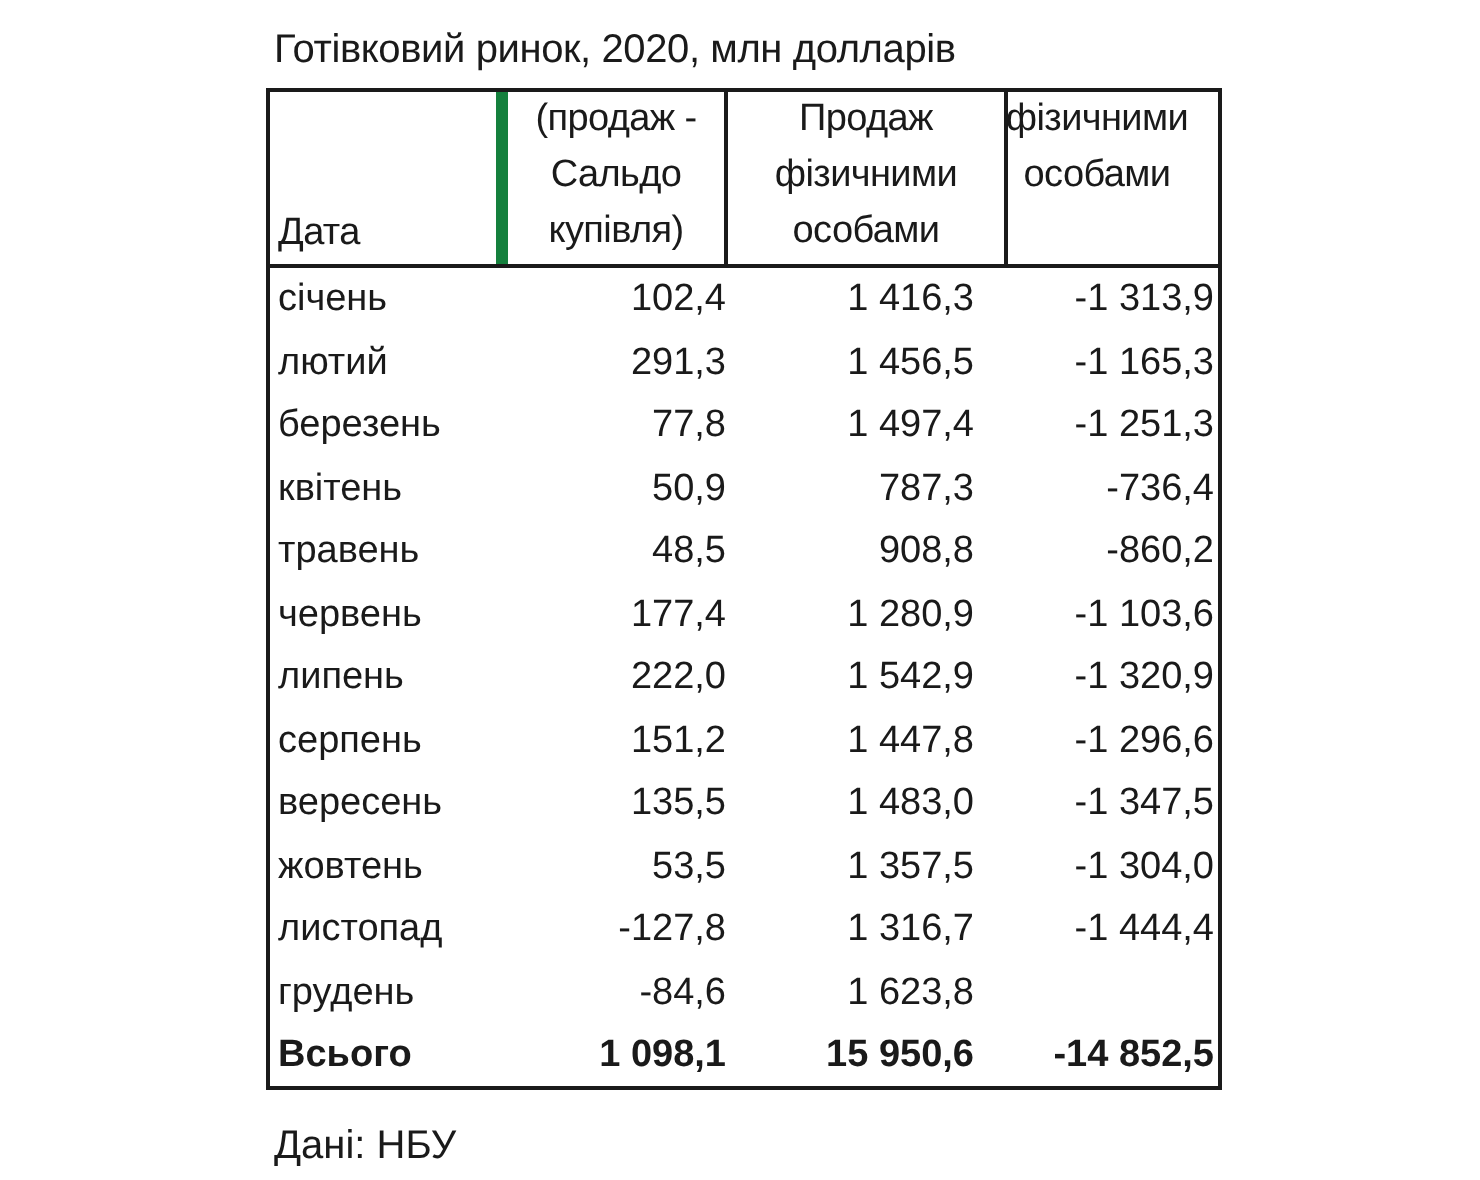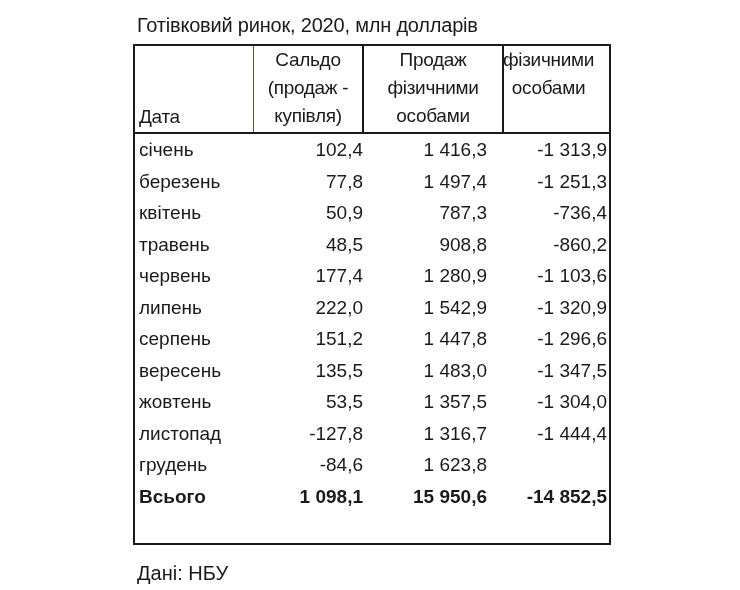--- a/index.html
+++ b/index.html
@@ -10,21 +10,21 @@
     .title {
       position: absolute; left: 137px; top: 10px; font-size: 20px; line-height: 30px; white-space: nowrap;
       letter-spacing: -0.2px;
     }
     .tbl {
       position: absolute; left: 133px; top: 44px; width: 474px; height: 497px;
       border: 2px solid #1a1a1a; box-sizing: content-box;
     }
     .hdr { position: absolute; left: 0; top: 0; width: 474px; height: 86px; border-bottom: 2px solid #1a1a1a; }
     .hcell { position: absolute; top: 0; height: 86px; box-sizing: border-box; font-size: 19px; line-height: 28px; }
-    .hcell.c0 { left: 0; width: 119px; border-right: 1px solid #15803d; padding-left: 20px; }
+    .hcell.c0 { left: 0; width: 119px; border-right: 6px solid #15803d; padding-left: 20px; }
     .hcell.c1 { left: 119px; width: 110px; border-right: 2px solid #1a1a1a; }
     .hcell.c2 { left: 229px; width: 140px; border-right: 2px solid #1a1a1a; }
     .hcell.c3 { left: 353px; width: 121px; }
     .hcell .ln { display: block; text-align: center; white-space: nowrap; letter-spacing: -0.3px; }
     .hcell.c0 .ln { text-align: left; padding-left: 4px; }
     .hcell.c0 .ln.bottom { position: absolute; bottom: 1px; left: 0; }
     .hcell .lines { position: absolute; top: 0; left: 0; right: 0; }
     .body { position: absolute; left: 0; top: 88px; width: 474px; text-decoration: underline; }
     .row { position: relative; height: 31.5px; font-size: 19px; line-height: 31.5px; white-space: nowrap; }
     .row span { position: absolute; top: 0; }
@@ -40,22 +40,22 @@
 
 <div class="title">Готівковий ринок, 2020, млн долларів</div>
 
 <div class="tbl">
   <div class="hdr">
     <div class="hcell c0">
       <span class="ln bottom">Дата</span>
     </div>
     <div class="hcell c1">
       <div class="lines">
+        <span class="ln">(продаж -</span>
         <span class="ln">Сальдо</span>
-        <span class="ln">(продаж -</span>
         <span class="ln">купівля)</span>
       </div>
     </div>
     <div class="hcell c2">
       <div class="lines">
         <span class="ln">Продаж</span>
         <span class="ln">фізичними</span>
         <span class="ln">особами</span>
       </div>
     </div>
@@ -66,20 +66,26 @@
       </div>
     </div>
   </div>
 
   <div class="body">
     <div class="row">
       <span class="m">січень</span>
       <span class="v1">102,4</span>
       <span class="v2">1 416,3</span>
       <span class="v3">-1 313,9</span>
+    </div>
+    <div class="row">
+      <span class="m">лютий</span>
+      <span class="v1">291,3</span>
+      <span class="v2">1 456,5</span>
+      <span class="v3">-1 165,3</span>
     </div>
     <div class="row">
       <span class="m">березень</span>
       <span class="v1">77,8</span>
       <span class="v2">1 497,4</span>
       <span class="v3">-1 251,3</span>
     </div>
     <div class="row">
       <span class="m">квітень</span>
       <span class="v1">50,9</span>

